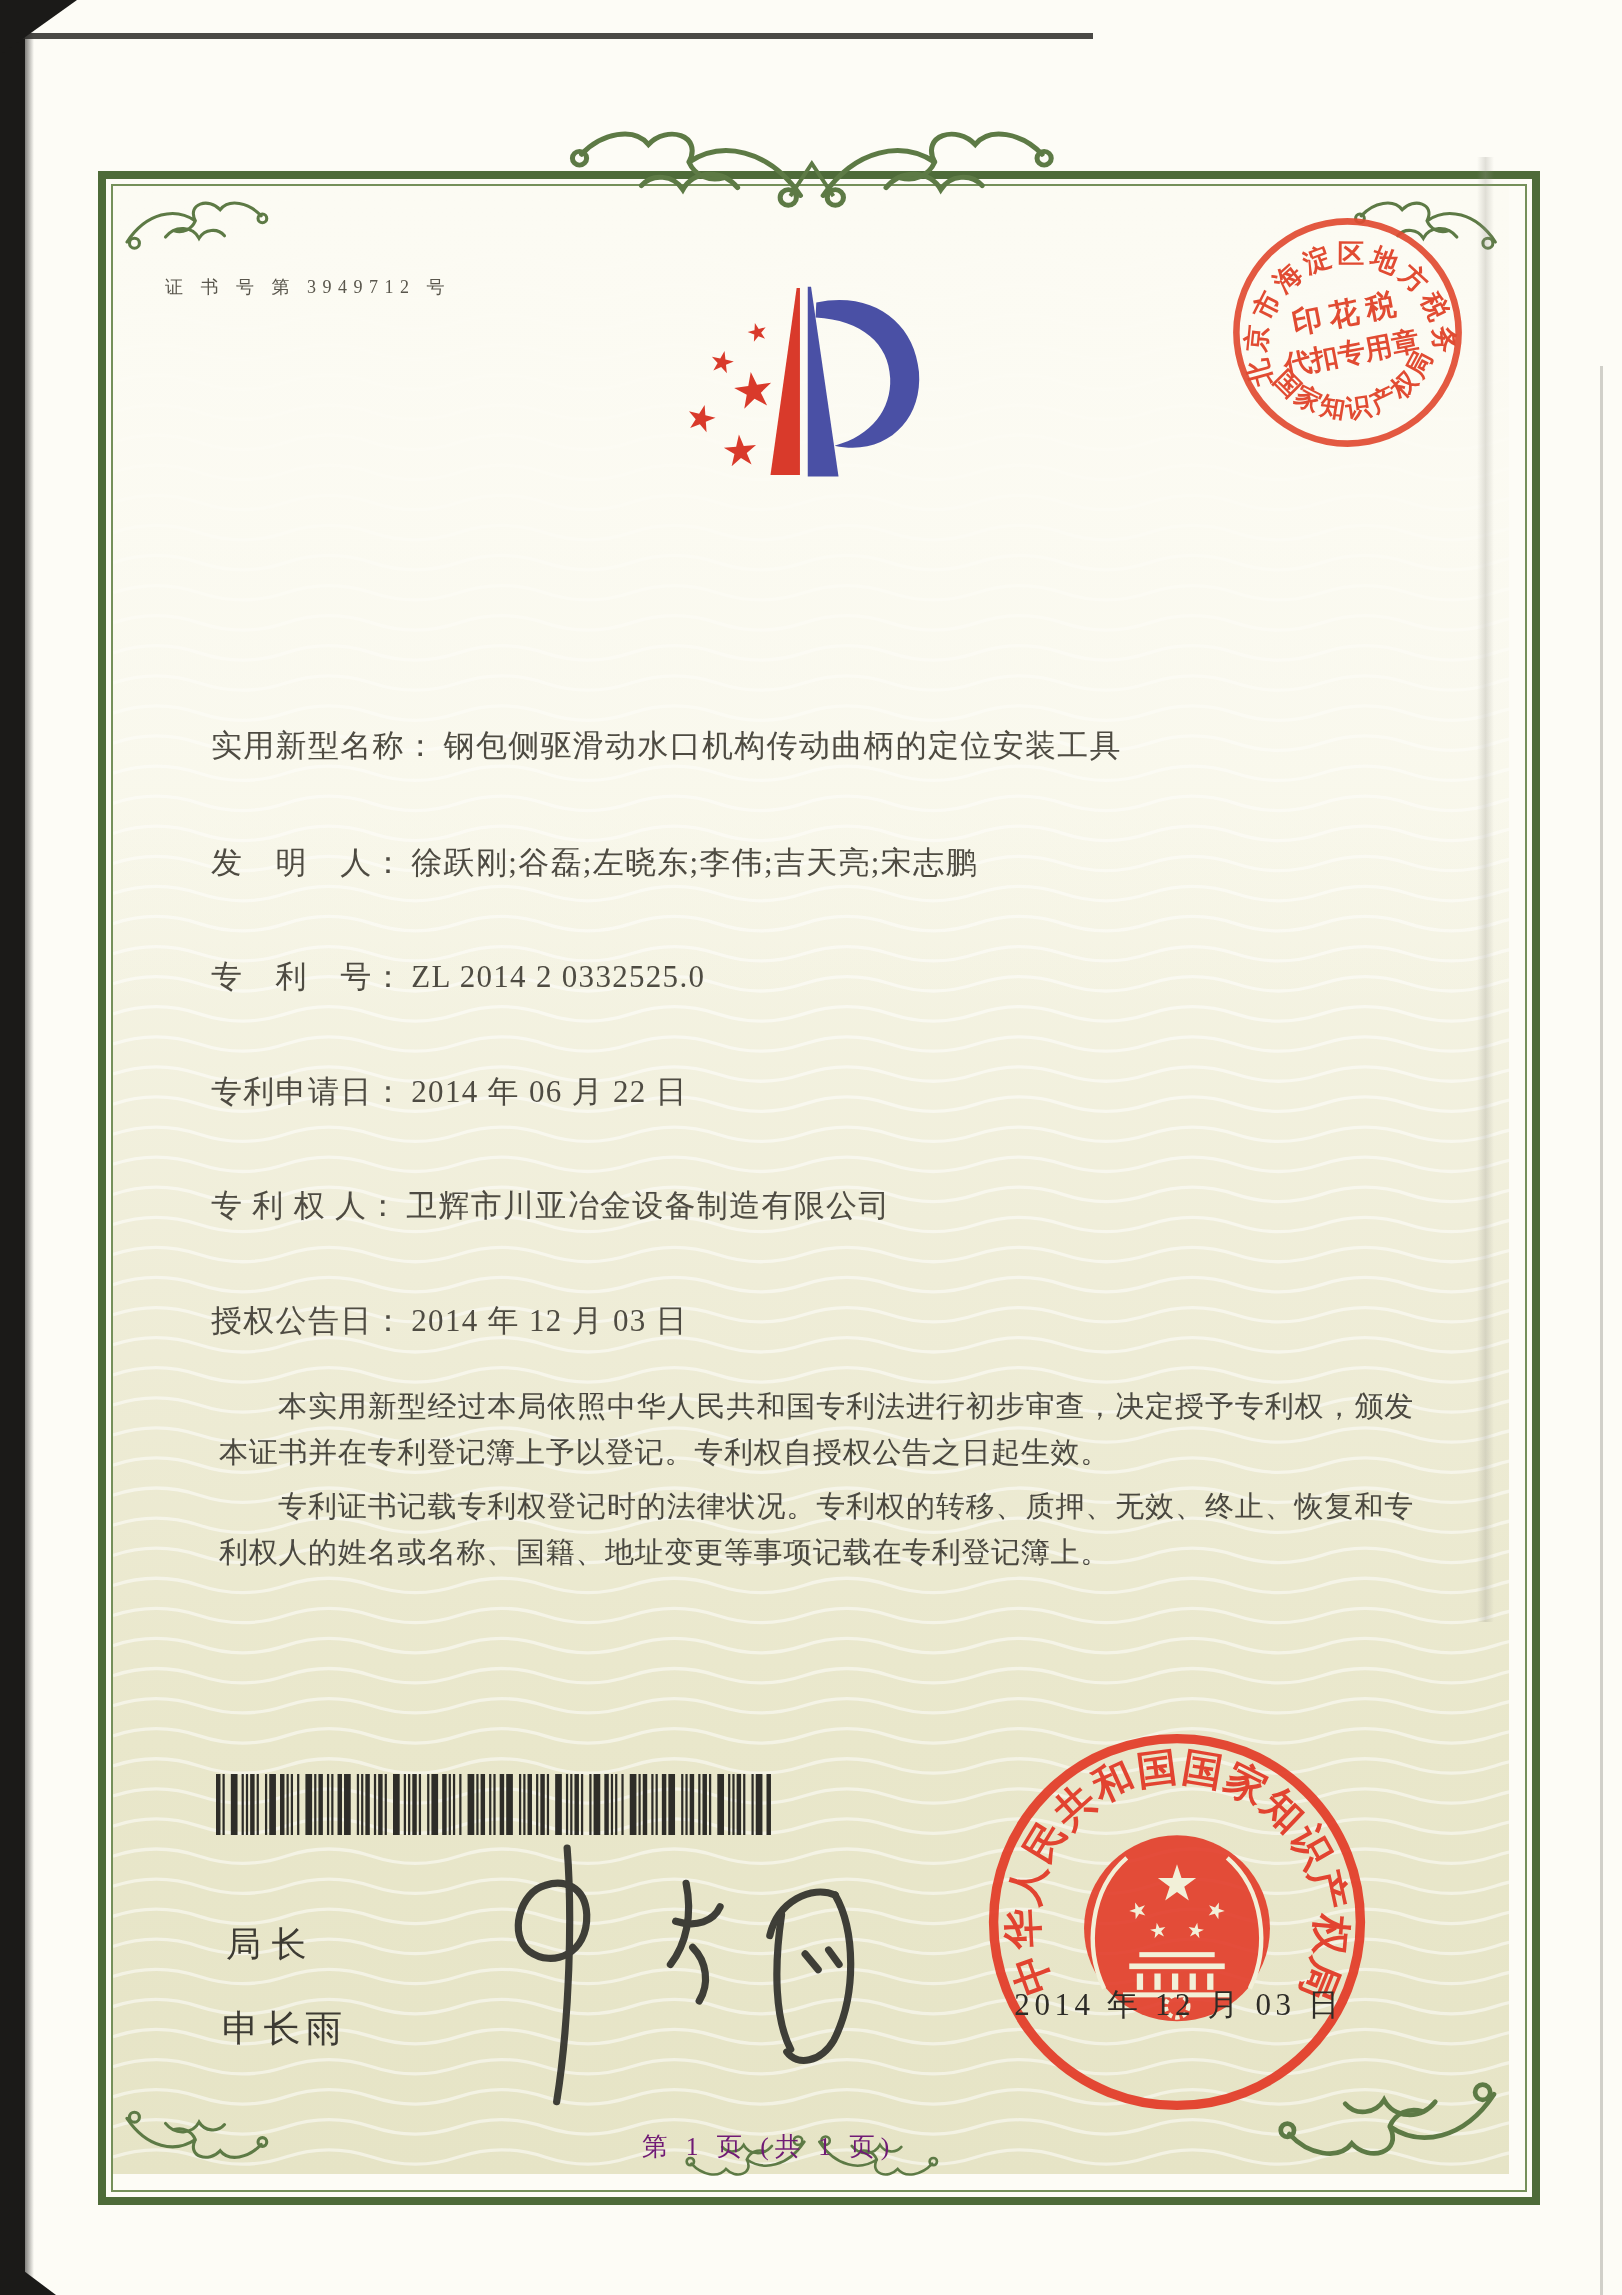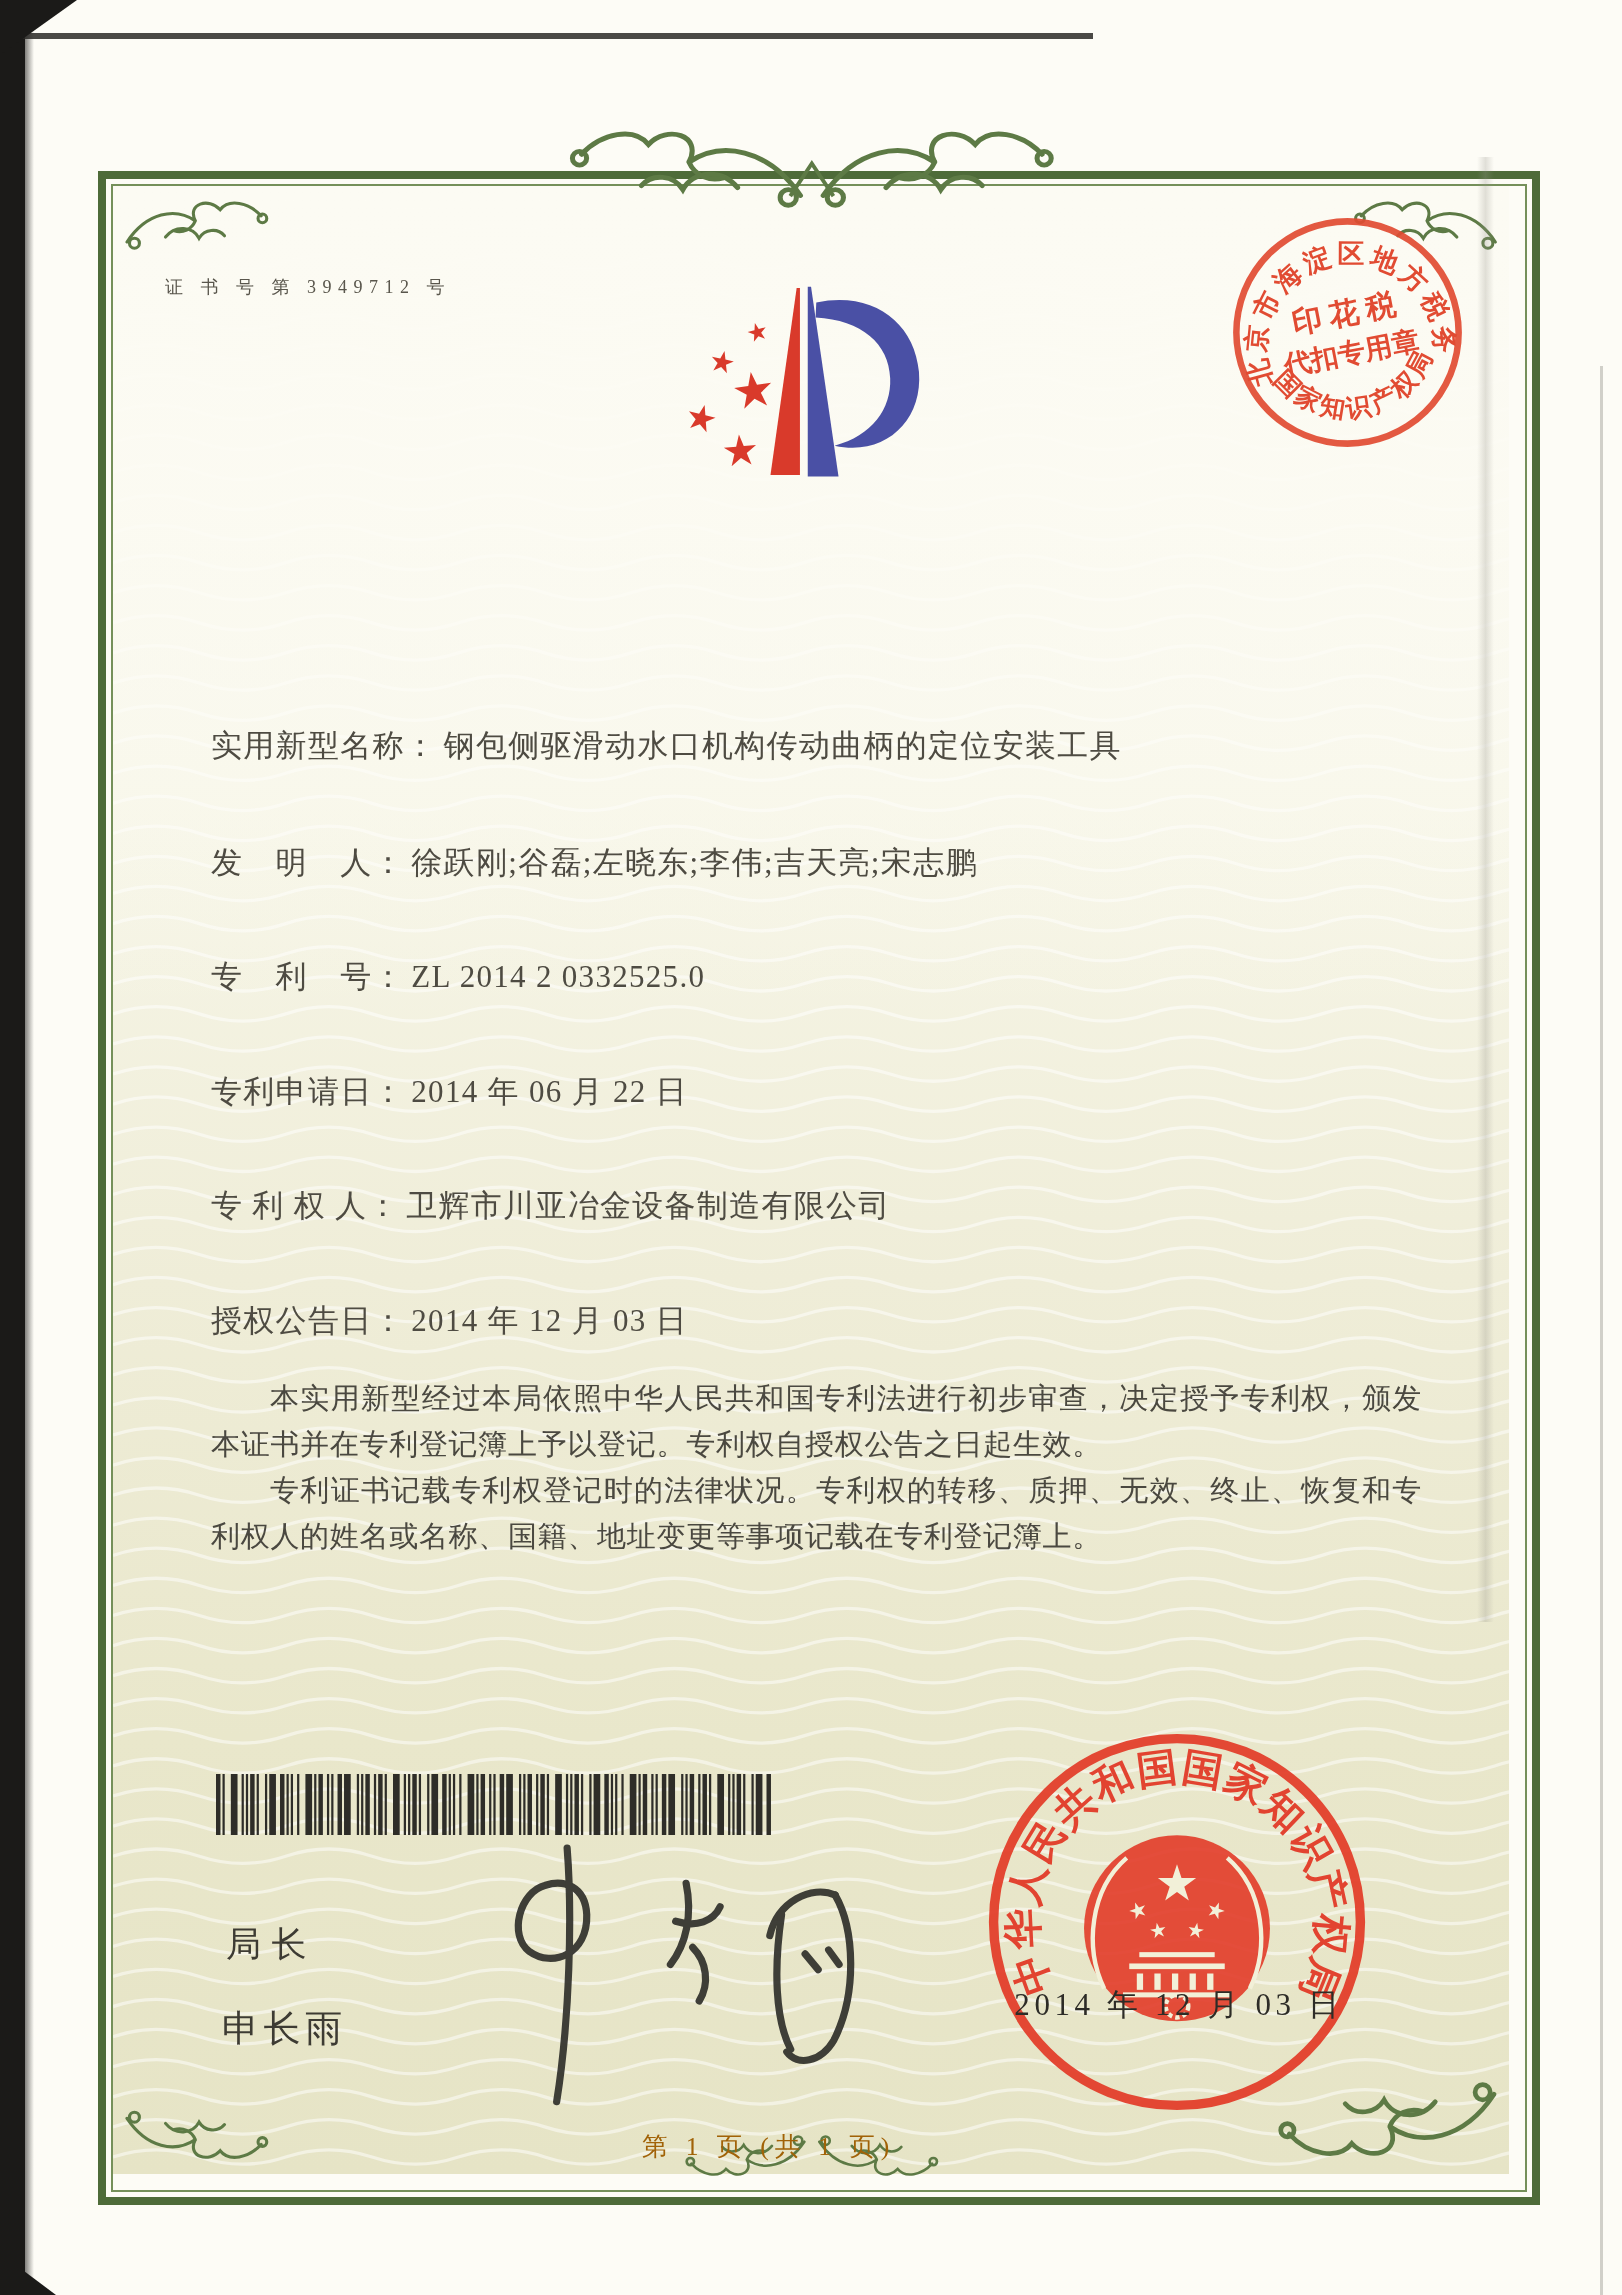--- a/index.html
+++ b/index.html
@@ -34,30 +34,30 @@
   .cert-no{position:absolute;left:165px;top:275px;font-size:18px;color:#59564c;letter-spacing:6.5px;white-space:nowrap;}
   .title{position:absolute;left:113px;top:521px;width:1396px;text-align:center;font-size:67px;font-weight:bold;color:#3b3934;letter-spacing:19.6px;white-space:nowrap;}
   .field{position:absolute;left:211px;font-size:31px;color:#4e4b42;white-space:nowrap;letter-spacing:1.3px;text-align:center;}
   .field .lab{margin-right:6.5px;}
   .f-name{top:725px;} .f-inventor{top:842px;} .f-patno{top:956px;}
   .f-filing{top:1071px;} .f-patentee{top:1185px;} .f-grant{top:1300px;}
   .body-text{
     position:absolute;left:211px;top:1375px;width:1211px;
     font-size:29px;line-height:46px;color:#4a4840;text-align:justify;letter-spacing:0.7px;
   }
-  .body-text p{margin:0;text-indent:59px;}
+  .body-text p{margin:8px;text-indent:59px;}
   .barcode-box{position:absolute;left:216px;top:1774px;width:557px;height:61px;}
   .sig-role{position:absolute;left:226px;top:1921px;font-size:35px;color:#3d3b33;letter-spacing:10.5px;white-space:nowrap;}
   .sig-name{position:absolute;left:222px;top:2004px;font-size:37px;color:#3d3b33;letter-spacing:4.6px;white-space:nowrap;}
   .signature-svg{position:absolute;left:405px;top:1823px;width:523px;height:288px;}
   .seal-svg{position:absolute;left:976px;top:1721px;width:402px;height:402px;}
   .seal-date{position:absolute;left:950px;top:1984px;width:458px;text-align:center;font-size:31px;color:#2d2c27;letter-spacing:4.6px;white-space:nowrap;}
   .tax-stamp{position:absolute;left:1222px;top:207px;width:251px;height:251px;transform:rotate(-11deg);}
   .logo-svg{position:absolute;left:675px;top:280px;width:259px;height:211px;}
-  .footer{position:absolute;left:113px;top:2129px;width:1311px;text-align:center;font-size:25.5px;color:#a16207;letter-spacing:5.9px;}
+  .footer{position:absolute;left:113px;top:2129px;width:1311px;text-align:center;font-size:25.5px;color:#701a75;letter-spacing:5.9px;}
 </style>
 </head>
 <body>
 
 <div class="page">
 
   <svg width="0" height="0" style="position:absolute">
     <defs>
       <path id="starp" d="M0,-1 L0.2245,-0.309 0.951,-0.309 0.363,0.118 0.588,0.809 0,0.382 -0.588,0.809 -0.363,0.118 -0.951,-0.309 -0.2245,-0.309 Z"></path>
       <g id="scrollwork" fill="none" stroke="#5d7a45" stroke-width="5" stroke-linecap="round">

